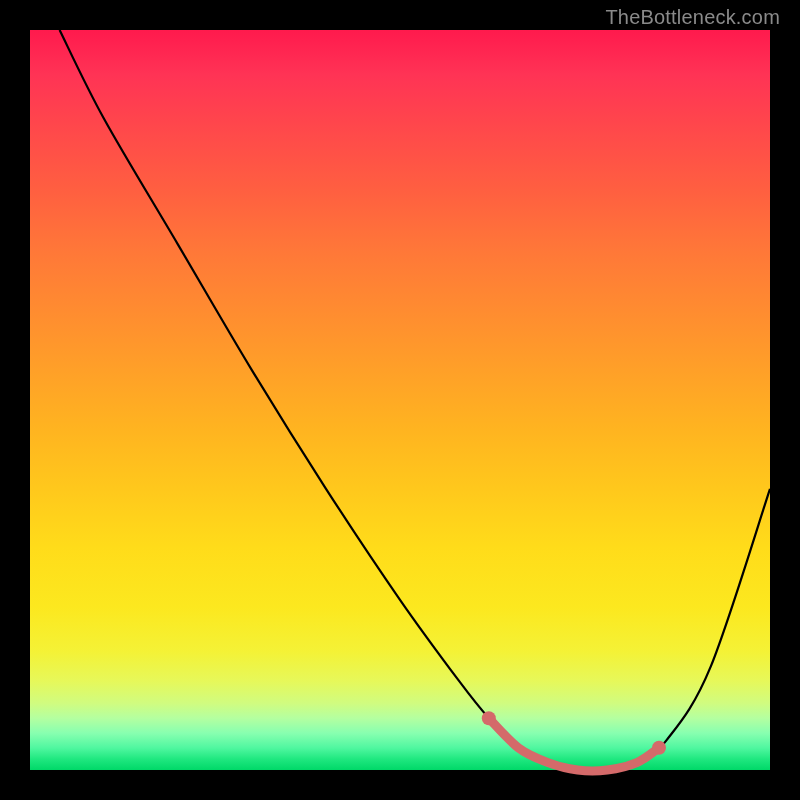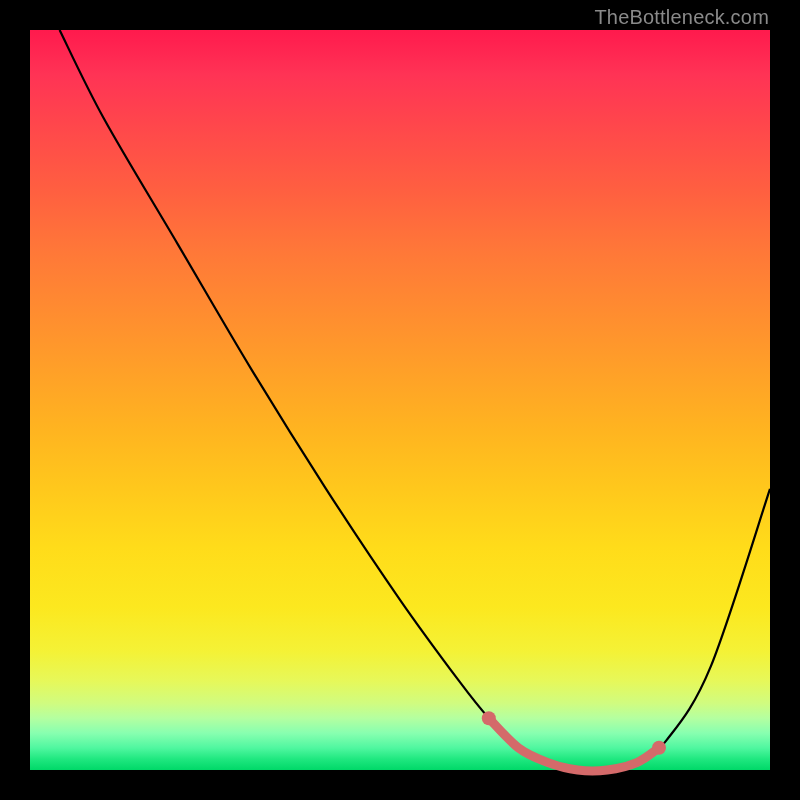--- a/index.html
+++ b/index.html
@@ -39,21 +39,21 @@
       #d0fc80 91%,
       #b4ffa0 93%,
       #88ffb0 95%,
       #50f7a0 97%,
       #20e880 98.5%,
       #00d868 100%);
   }
   .watermark {
     position: absolute;
     top: 6px;
-    right: 31px;
+    right: 20px;
     color: #8a8a8a;
     font-size: 20px;
     font-weight: 500;
     letter-spacing: 0.2px;
   }
   svg.overlay {
     position: absolute;
     left: 0;
     top: 0;
     width: 740px;

